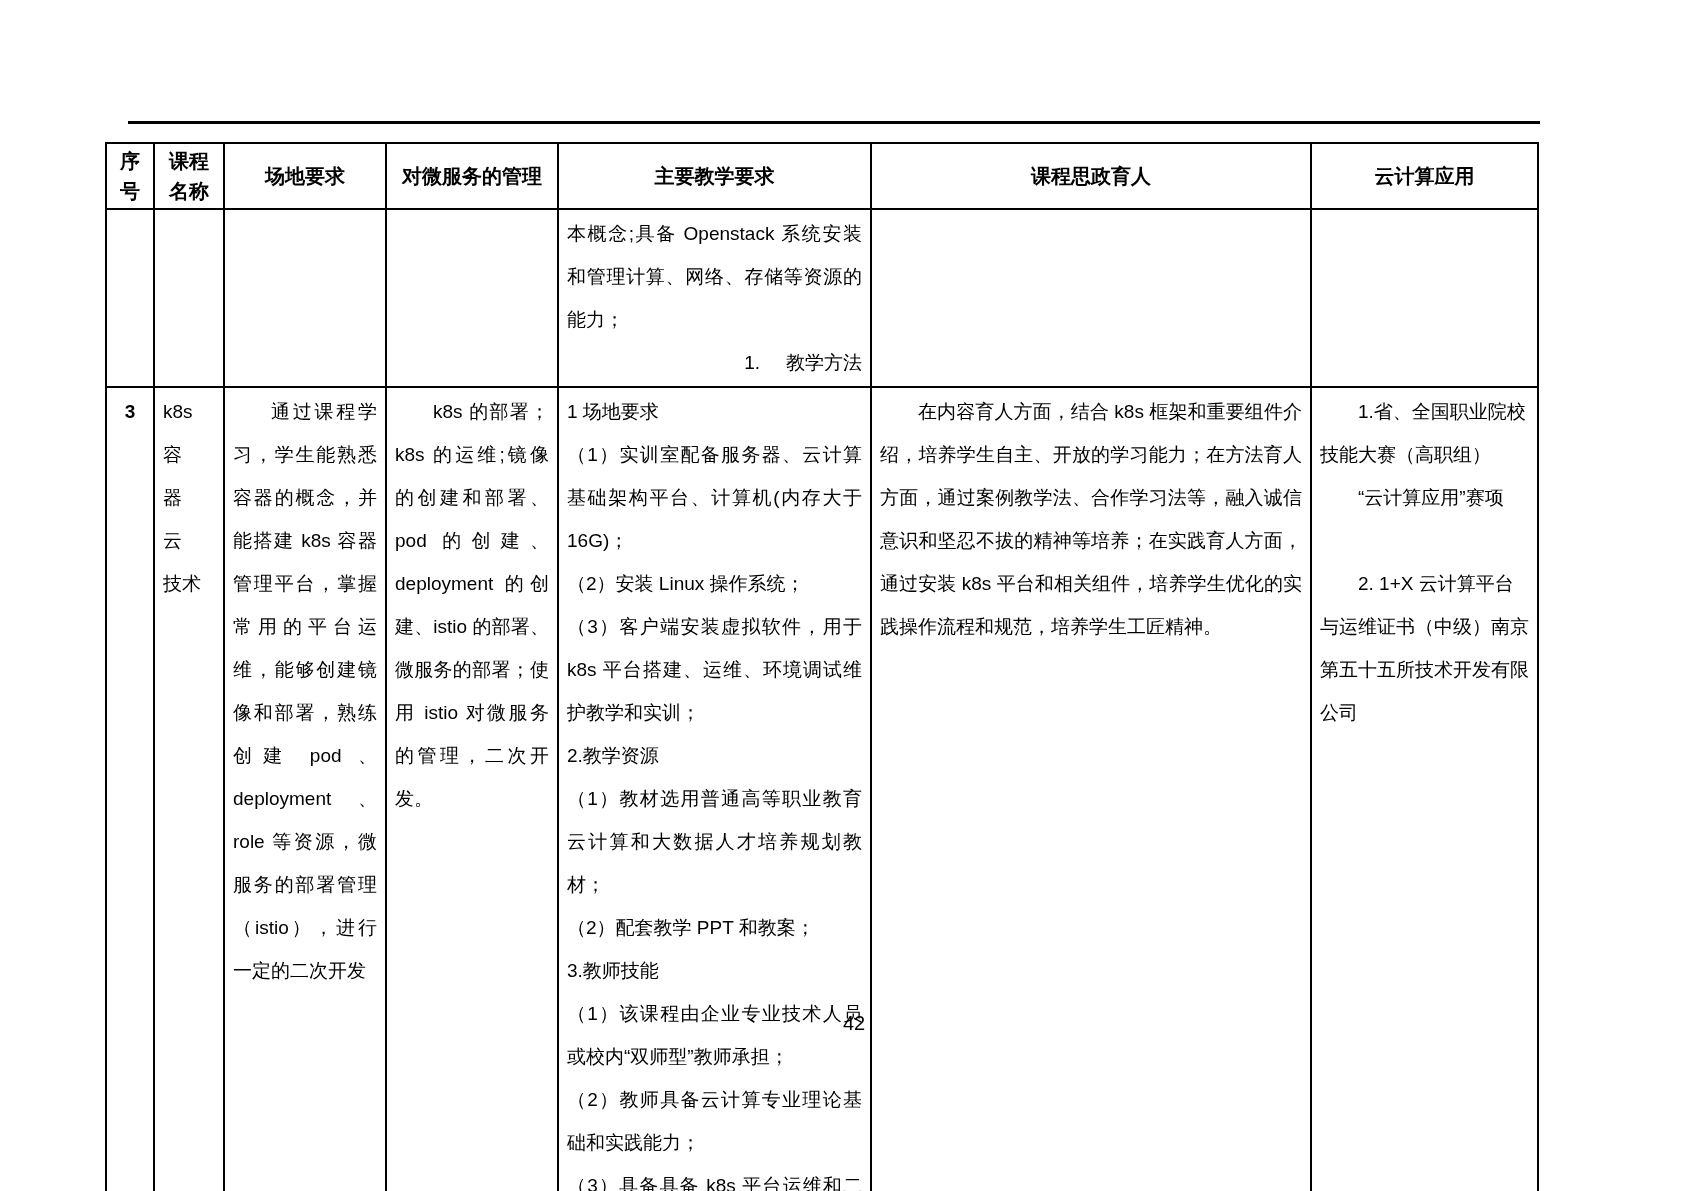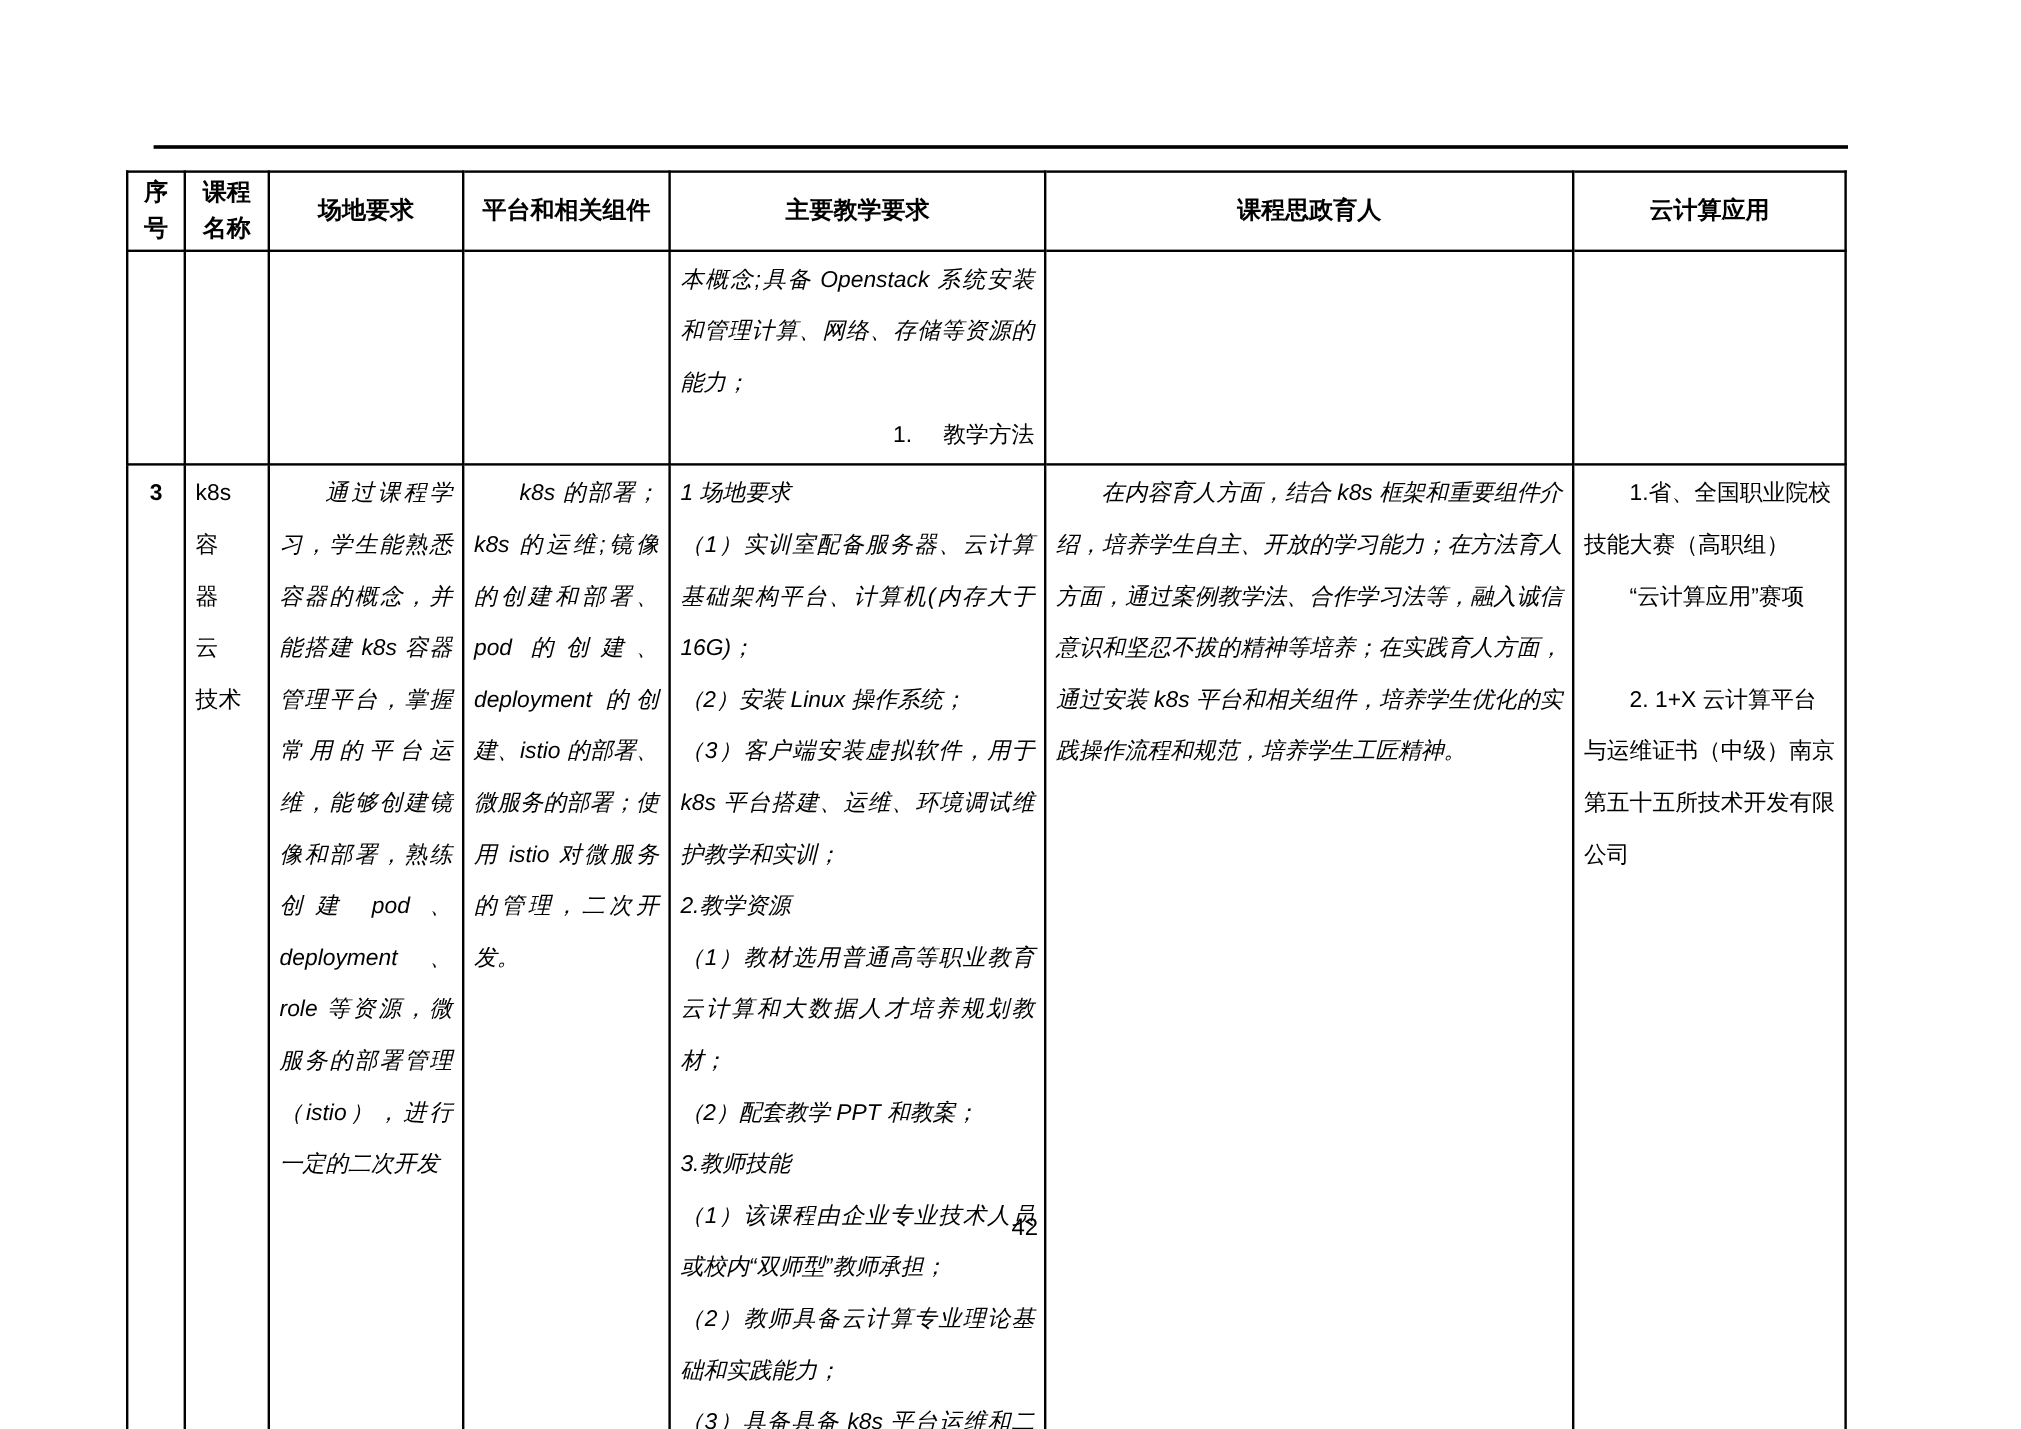--- a/index.html
+++ b/index.html
@@ -48,21 +48,21 @@
     vertical-align: middle;
     line-height: 30px;
     white-space: pre-line;
     padding: 2px 2px;
   }
   tr.header-row   { height: 66px; }
   tr.cont-row     { height: 132px; }
   tr.course-row   { height: 659px; }
 
   .pre     { white-space: pre-line; }
-  .justify { text-align: justify; text-justify: inter-character; font-style: italic; }
+  .justify { text-align: justify; text-justify: inter-character; }
   .indent2 { text-indent: 2em; }
 
   td.seq-cell {
     font-weight: bold;
     text-align: center;
     padding-top: 16px;
   }
   .cont-req-text { margin: 0; }
   .numbered-line {
     padding-left: 50px;
@@ -98,21 +98,21 @@
       <col style="width:440px">
       <col style="width:227px">
     </colgroup>
     <thead>
       <tr class="header-row">
         <th>序
 号</th>
         <th>课程
 名称</th>
         <th>场地要求</th>
-        <th>平台和相关组件</th>
+        <th>对微服务的管理</th>
         <th>主要教学要求</th>
         <th>课程思政育人</th>
         <th>云计算应用</th>
       </tr>
     </thead>
     <tbody>
       <tr class="cont-row">
         <td></td>
         <td></td>
         <td></td>

